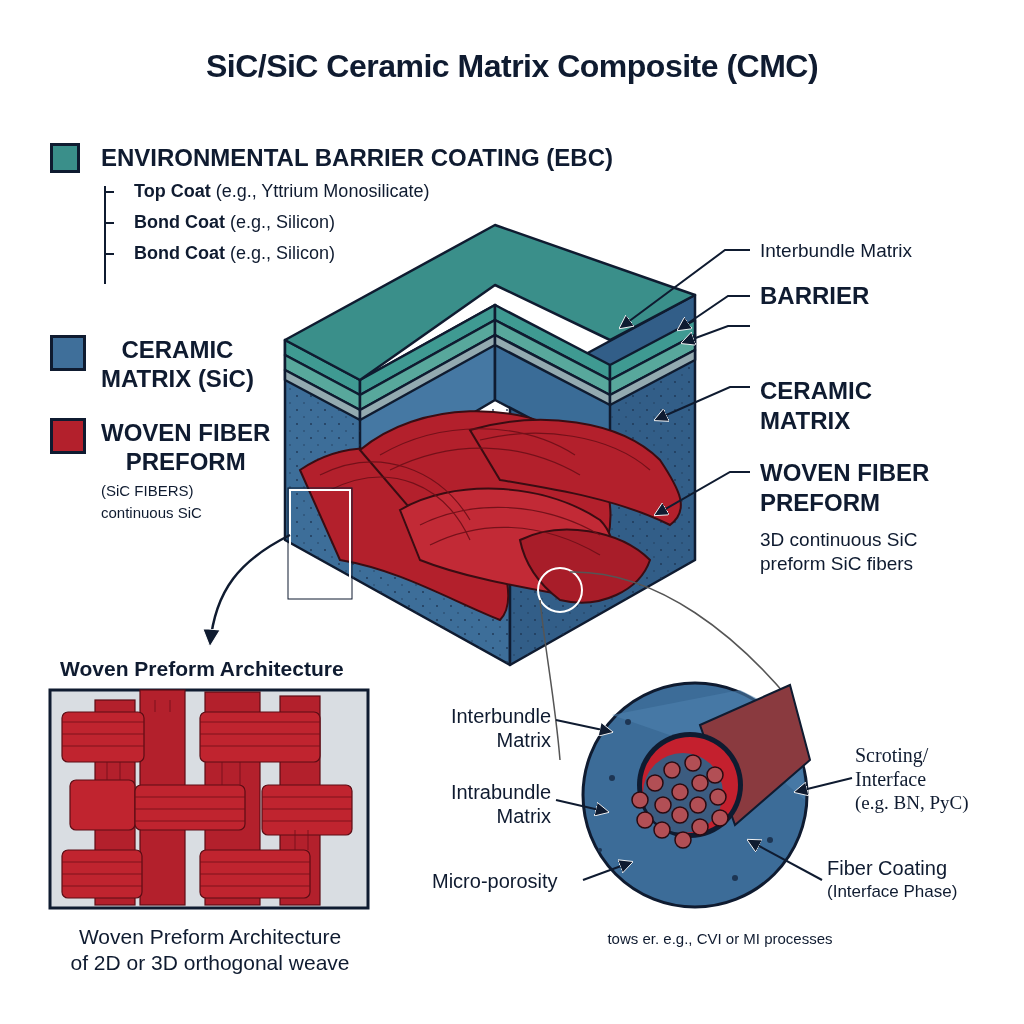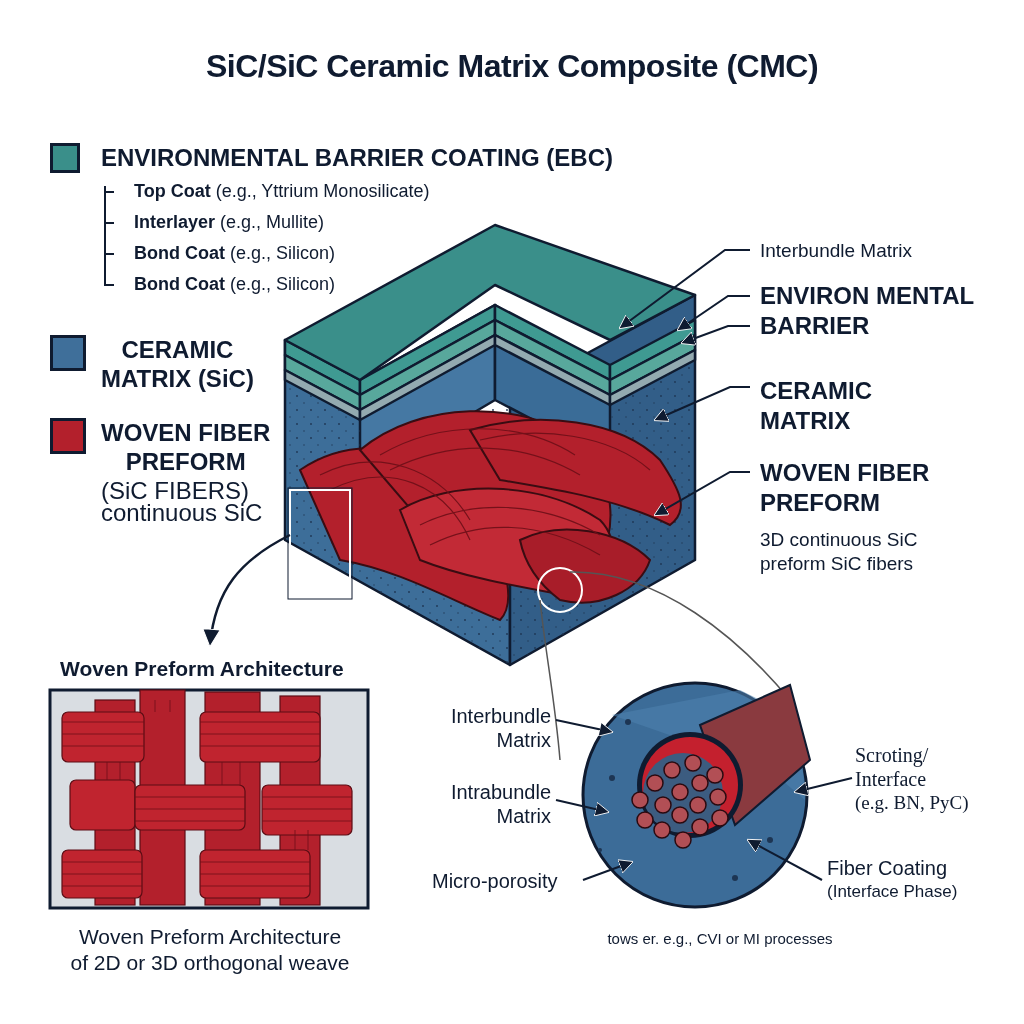--- a/index.html
+++ b/index.html
@@ -1,21 +1,21 @@
 <!DOCTYPE html>
 <html><head>
 <meta charset="utf-8">
 <style>
   html,body{margin:0;padding:0;background:#ffffff;}
   body{width:1024px;height:1024px;position:relative;overflow:hidden;font-family:"Liberation Sans","DejaVu Sans",sans-serif;color:#0f1b30;}
   .abs{position:absolute;}
   .title{left:0;top:48px;width:1024px;text-align:center;font-size:32px;font-weight:bold;letter-spacing:-0.5px;color:#0f1b30;}
   .swatch{width:30px;height:30px;border:3px solid #0f1b30;box-sizing:border-box;}
   .leg-h{font-weight:bold;font-size:24px;line-height:29px;color:#0f1b30;text-align:center;}
-  .leg-sub{font-size:24px;line-height:22px;color:#0f1b30;}
+  .leg-sub{font-size:15px;line-height:22px;color:#0f1b30;}
   .tree{left:104px;top:176px;}
   .tree .row{font-size:18px;line-height:31px;height:31px;padding-left:30px;position:relative;}
   .tree .row b{font-weight:bold;}
   .tree-line{left:104px;top:186px;width:2px;height:98px;background:#0f1b30;}
   .tick{position:absolute;left:0;top:15px;width:10px;height:2px;background:#0f1b30;}
   .rlab{font-size:19px;color:#0f1b30;}
   .rlab-b{font-size:24px;font-weight:bold;line-height:30px;color:#0f1b30;}
   .cap{font-size:21px;line-height:26px;text-align:center;color:#0f1b30;}
   .dlab{font-size:20px;line-height:24px;color:#0f1b30;}
   svg{position:absolute;left:0;top:0;}
@@ -23,21 +23,20 @@
 </head>
 <body>
 
 <div class="abs title">SiC/SiC Ceramic Matrix Composite (CMC)</div>
 
 <div class="abs swatch" style="left:50px;top:143px;background:#3a8f8a;"></div>
 <div class="abs leg-h" style="left:101px;top:143px;">ENVIRONMENTAL BARRIER COATING (EBC)</div>
 <div class="abs tree-line"></div>
 <div class="abs tree">
   <div class="row"><span class="tick"></span><b>Top Coat</b> <span>(e.g., Yttrium Monosilicate)</span></div>
-  <div class="row"><span class="tick"></span><b>Interlayer</b> <span>(e.g., Mullite)</span></div>
   <div class="row"><span class="tick"></span><b>Bond Coat</b> <span>(e.g., Silicon)</span></div>
   <div class="row"><span class="tick"></span><b>Bond Coat</b> <span>(e.g., Silicon)</span></div>
 </div>
 
 <div class="abs swatch" style="left:50px;top:335px;width:36px;height:36px;background:#3f6f9a;"></div>
 <div class="abs leg-h" style="left:101px;top:335px;">
   <div>CERAMIC</div>
   <div>MATRIX (SiC)</div>
 </div>
 
@@ -213,21 +212,20 @@
     <path d="M556,720 L612,732"></path>
     <path d="M556,800 L608,812"></path>
     <path d="M583,880 L632,862"></path>
     <path d="M852,778 L795,792"></path>
     <path d="M822,880 L748,840"></path>
   </g>
 </svg>
 
 <div class="abs rlab" style="left:760px;top:240px;">Interbundle Matrix</div>
 <div class="abs rlab-b" style="left:760px;top:281px;">
-  <div>ENVIRON MENTAL</div>
   <div>BARRIER</div>
 </div>
 <div class="abs rlab-b" style="left:760px;top:376px;">
   <div>CERAMIC</div>
   <div>MATRIX</div>
 </div>
 <div class="abs rlab-b" style="left:760px;top:458px;">
   <div>WOVEN FIBER</div>
   <div>PREFORM</div>
 </div>

